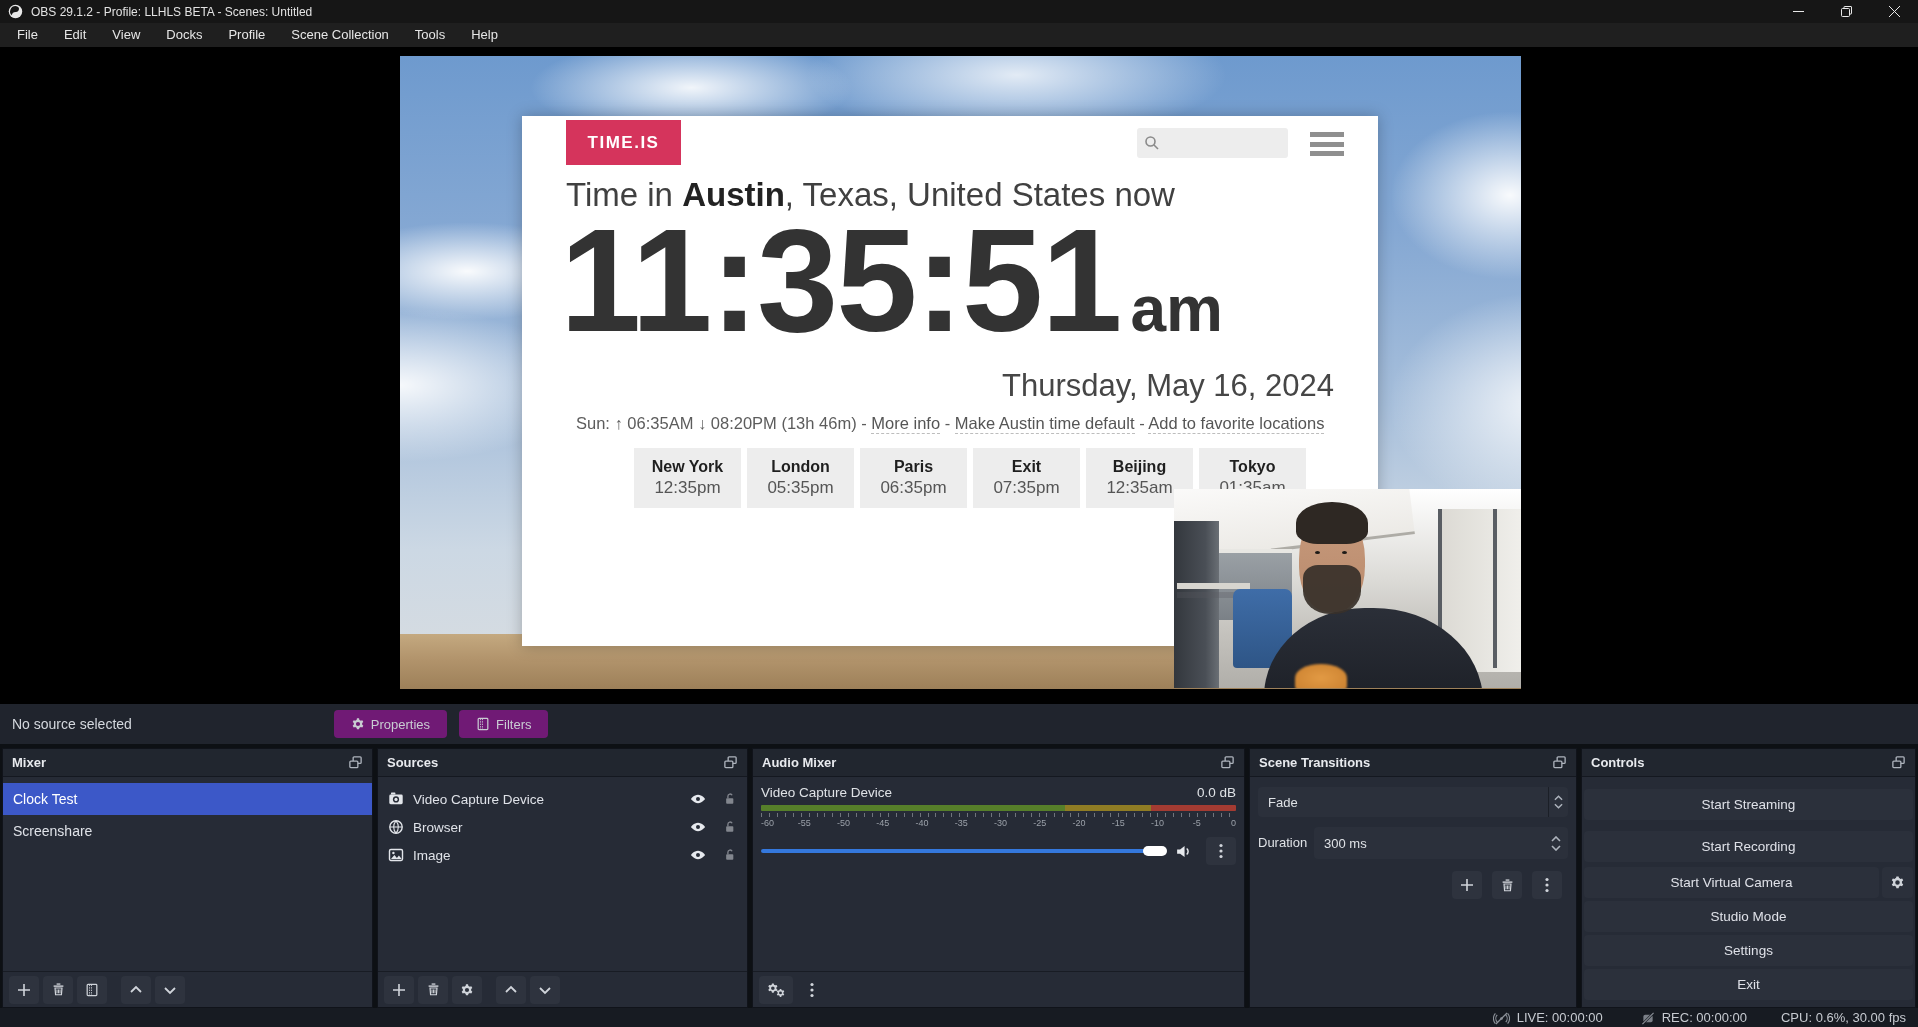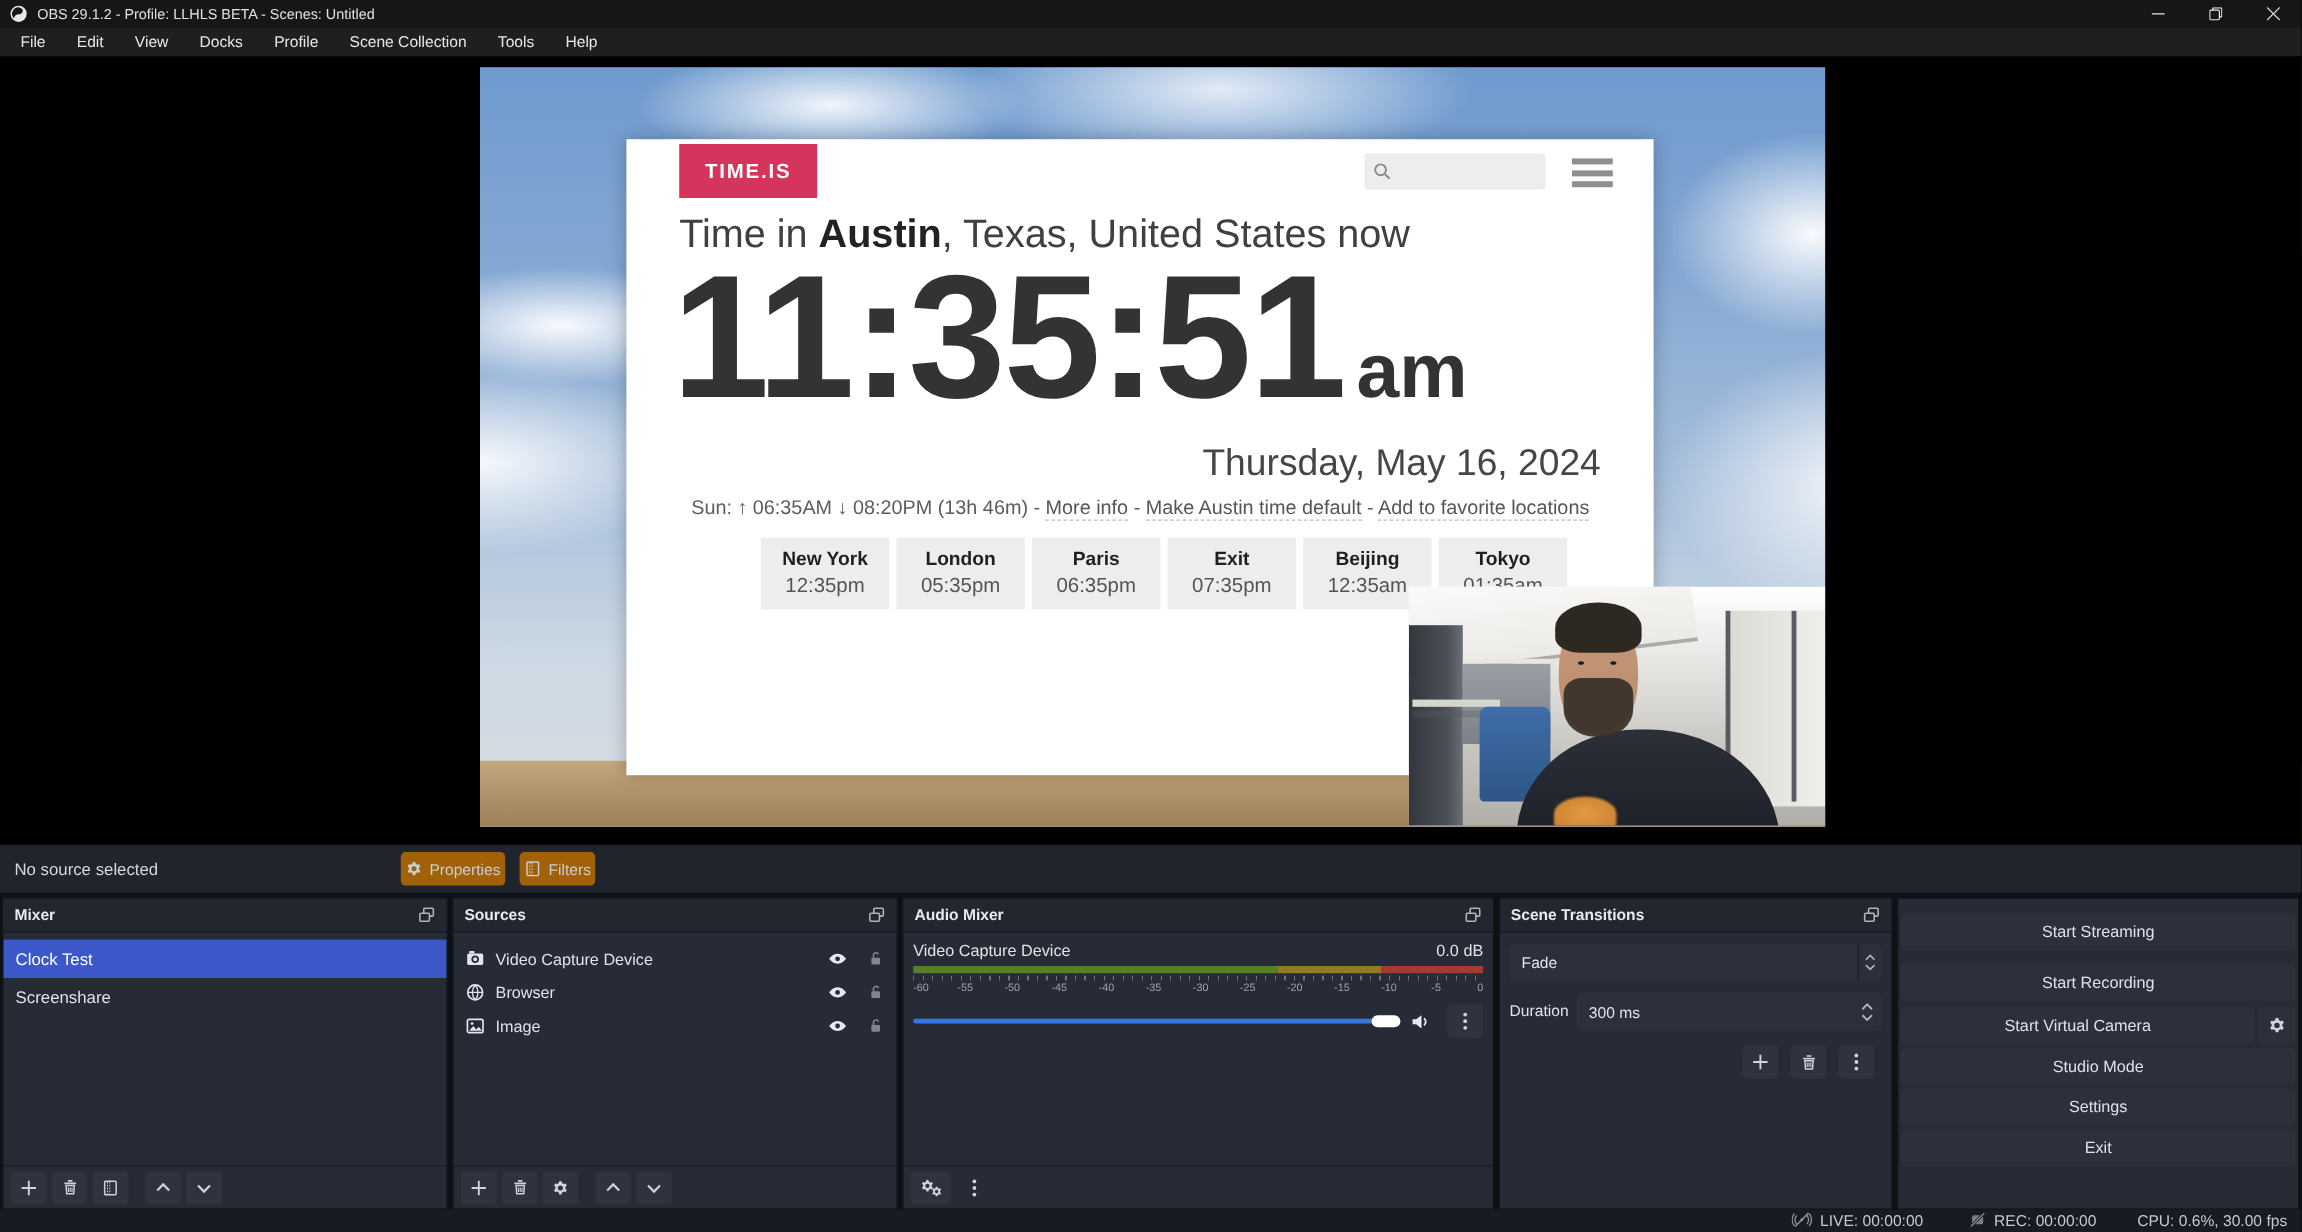--- a/index.html
+++ b/index.html
@@ -75,22 +75,22 @@
   .wc-eye{position:absolute;width:5px;height:3px;background:#1d1a17;border-radius:50%;top:31%;}
   .wc-eye.l{left:40.5%;} .wc-eye.r{left:48.5%;}
   .wc-beard{position:absolute;left:37.2%;top:38%;width:16.6%;height:25%;background:#38302a;border-radius:26% 26% 46% 46%;opacity:.93;}
   .wc-orange{position:absolute;left:35%;bottom:-2%;width:15%;height:14%;background:radial-gradient(#e29a44,#c97f2e);
              border-radius:50% 50% 20% 20%;filter:blur(1px);}
 
   
   .selbar{position:absolute;left:0;top:704px;width:1918px;height:40px;background:#20242d;
           display:flex;align-items:center;padding-left:12px;}
   .selbar .status{font-size:14px;color:#d4d8de;}
-  .tbtn{height:28px;background:#a16207;border-radius:4px;display:flex;align-items:center;gap:6px;
-        padding:0 4px;font-size:13px;color:#c9ccd2;margin-left:12px;justify-content:flex-end;}
+  .tbtn{height:28px;background:#701a75;border-radius:4px;display:flex;align-items:center;gap:6px;
+        padding:0 17px;font-size:13px;color:#c9ccd2;margin-left:12px;justify-content:flex-end;}
   .tbtn.first{margin-left:202px;}
   .tbtn svg{flex:none;}
 
   
   .panel{position:absolute;top:748px;height:260px;background:#262b36;border:1px solid #10131a;
          display:flex;flex-direction:column;}
   .panel-header{height:28px;flex:none;background:#21262f;border-bottom:1px solid #141820;
                 display:flex;align-items:center;padding:0 9px;}
   .panel-title{font-size:13px;font-weight:bold;color:#e8eaee;}
   .popout{margin-left:auto;color:#aeb4bd;display:inline-flex;}
@@ -153,21 +153,21 @@
   .cbtn-row .cbtn{flex:1;}
   .cbtn-gear{width:31px;height:31px;margin-left:3px;background:#2b303b;border-radius:4px;display:flex;
              align-items:center;justify-content:center;color:#d0d4da;flex:none;}
   .mt12{margin-top:12px;} .mt11{margin-top:11px;} .mt5{margin-top:5px;} .mt3{margin-top:3px;}
 
   
   .statusbar{position:absolute;left:0;top:1008px;width:1918px;height:19px;background:#171b22;
              display:flex;align-items:center;justify-content:flex-end;padding-right:12px;gap:10px;
              font-size:13px;color:#c6cad0;}
   .st-icon{color:#8d929a;display:inline-flex;}
-  .st-group{display:flex;align-items:flex-start;gap:7px;}
+  .st-group{display:flex;align-items:flex-end;gap:7px;}
   .st-cpu{margin-left:24px;}
   .st-sep{width:18px;}
 </style>
 </head>
 <body>
 
 <div class="app">
 
   <div class="titlebar">
     <span class="obs-logo">
@@ -577,20 +577,29 @@
               <circle cx="2" cy="2.5" r="1.6"></circle>
               <circle cx="2" cy="8" r="1.6"></circle>
               <circle cx="2" cy="13.5" r="1.6"></circle>
             </svg>
           </div>
       </div>
     </div>
   </section>
 
   <section class="panel" id="controls-panel">
+    <div class="panel-header">
+      <span class="panel-title">Controls</span>
+      <span class="popout">
+          <svg width="15" height="15" viewBox="0 0 16 16" fill="none" stroke="currentColor" stroke-width="1.4">
+            <rect x="5.5" y="2" width="8.5" height="7" rx="1"></rect>
+            <rect x="2" y="6.5" width="8.5" height="7" rx="1" fill="#21262f"></rect>
+          </svg>
+        </span>
+    </div>
     <div class="controls-body">
       <div class="cbtn mt12">Start Streaming</div>
       <div class="cbtn mt11">Start Recording</div>
       <div class="cbtn-row mt5">
         <div class="cbtn">Start Virtual Camera</div>
         <div class="cbtn-gear">
             <svg width="15" height="15" viewBox="0 0 16 16">
               <path fill-rule="evenodd" fill="currentColor" d="M6.8 1.5h2.4l.4 1.8a5.6 5.6 0 0 1 1.5.9l1.8-.6 1.2 2.1-1.4 1.2a5.7 5.7 0 0 1 0 1.8l1.4 1.2-1.2 2.1-1.8-.6a5.6 5.6 0 0 1-1.5.9l-.4 1.8H6.8l-.4-1.8a5.6 5.6 0 0 1-1.5-.9l-1.8.6-1.2-2.1 1.4-1.2a5.7 5.7 0 0 1 0-1.8L1.9 5.7l1.2-2.1 1.8.6a5.6 5.6 0 0 1 1.5-.9zM8 5.6a2.4 2.4 0 1 0 0 4.8 2.4 2.4 0 0 0 0-4.8z"></path>
             </svg>
           </div>

